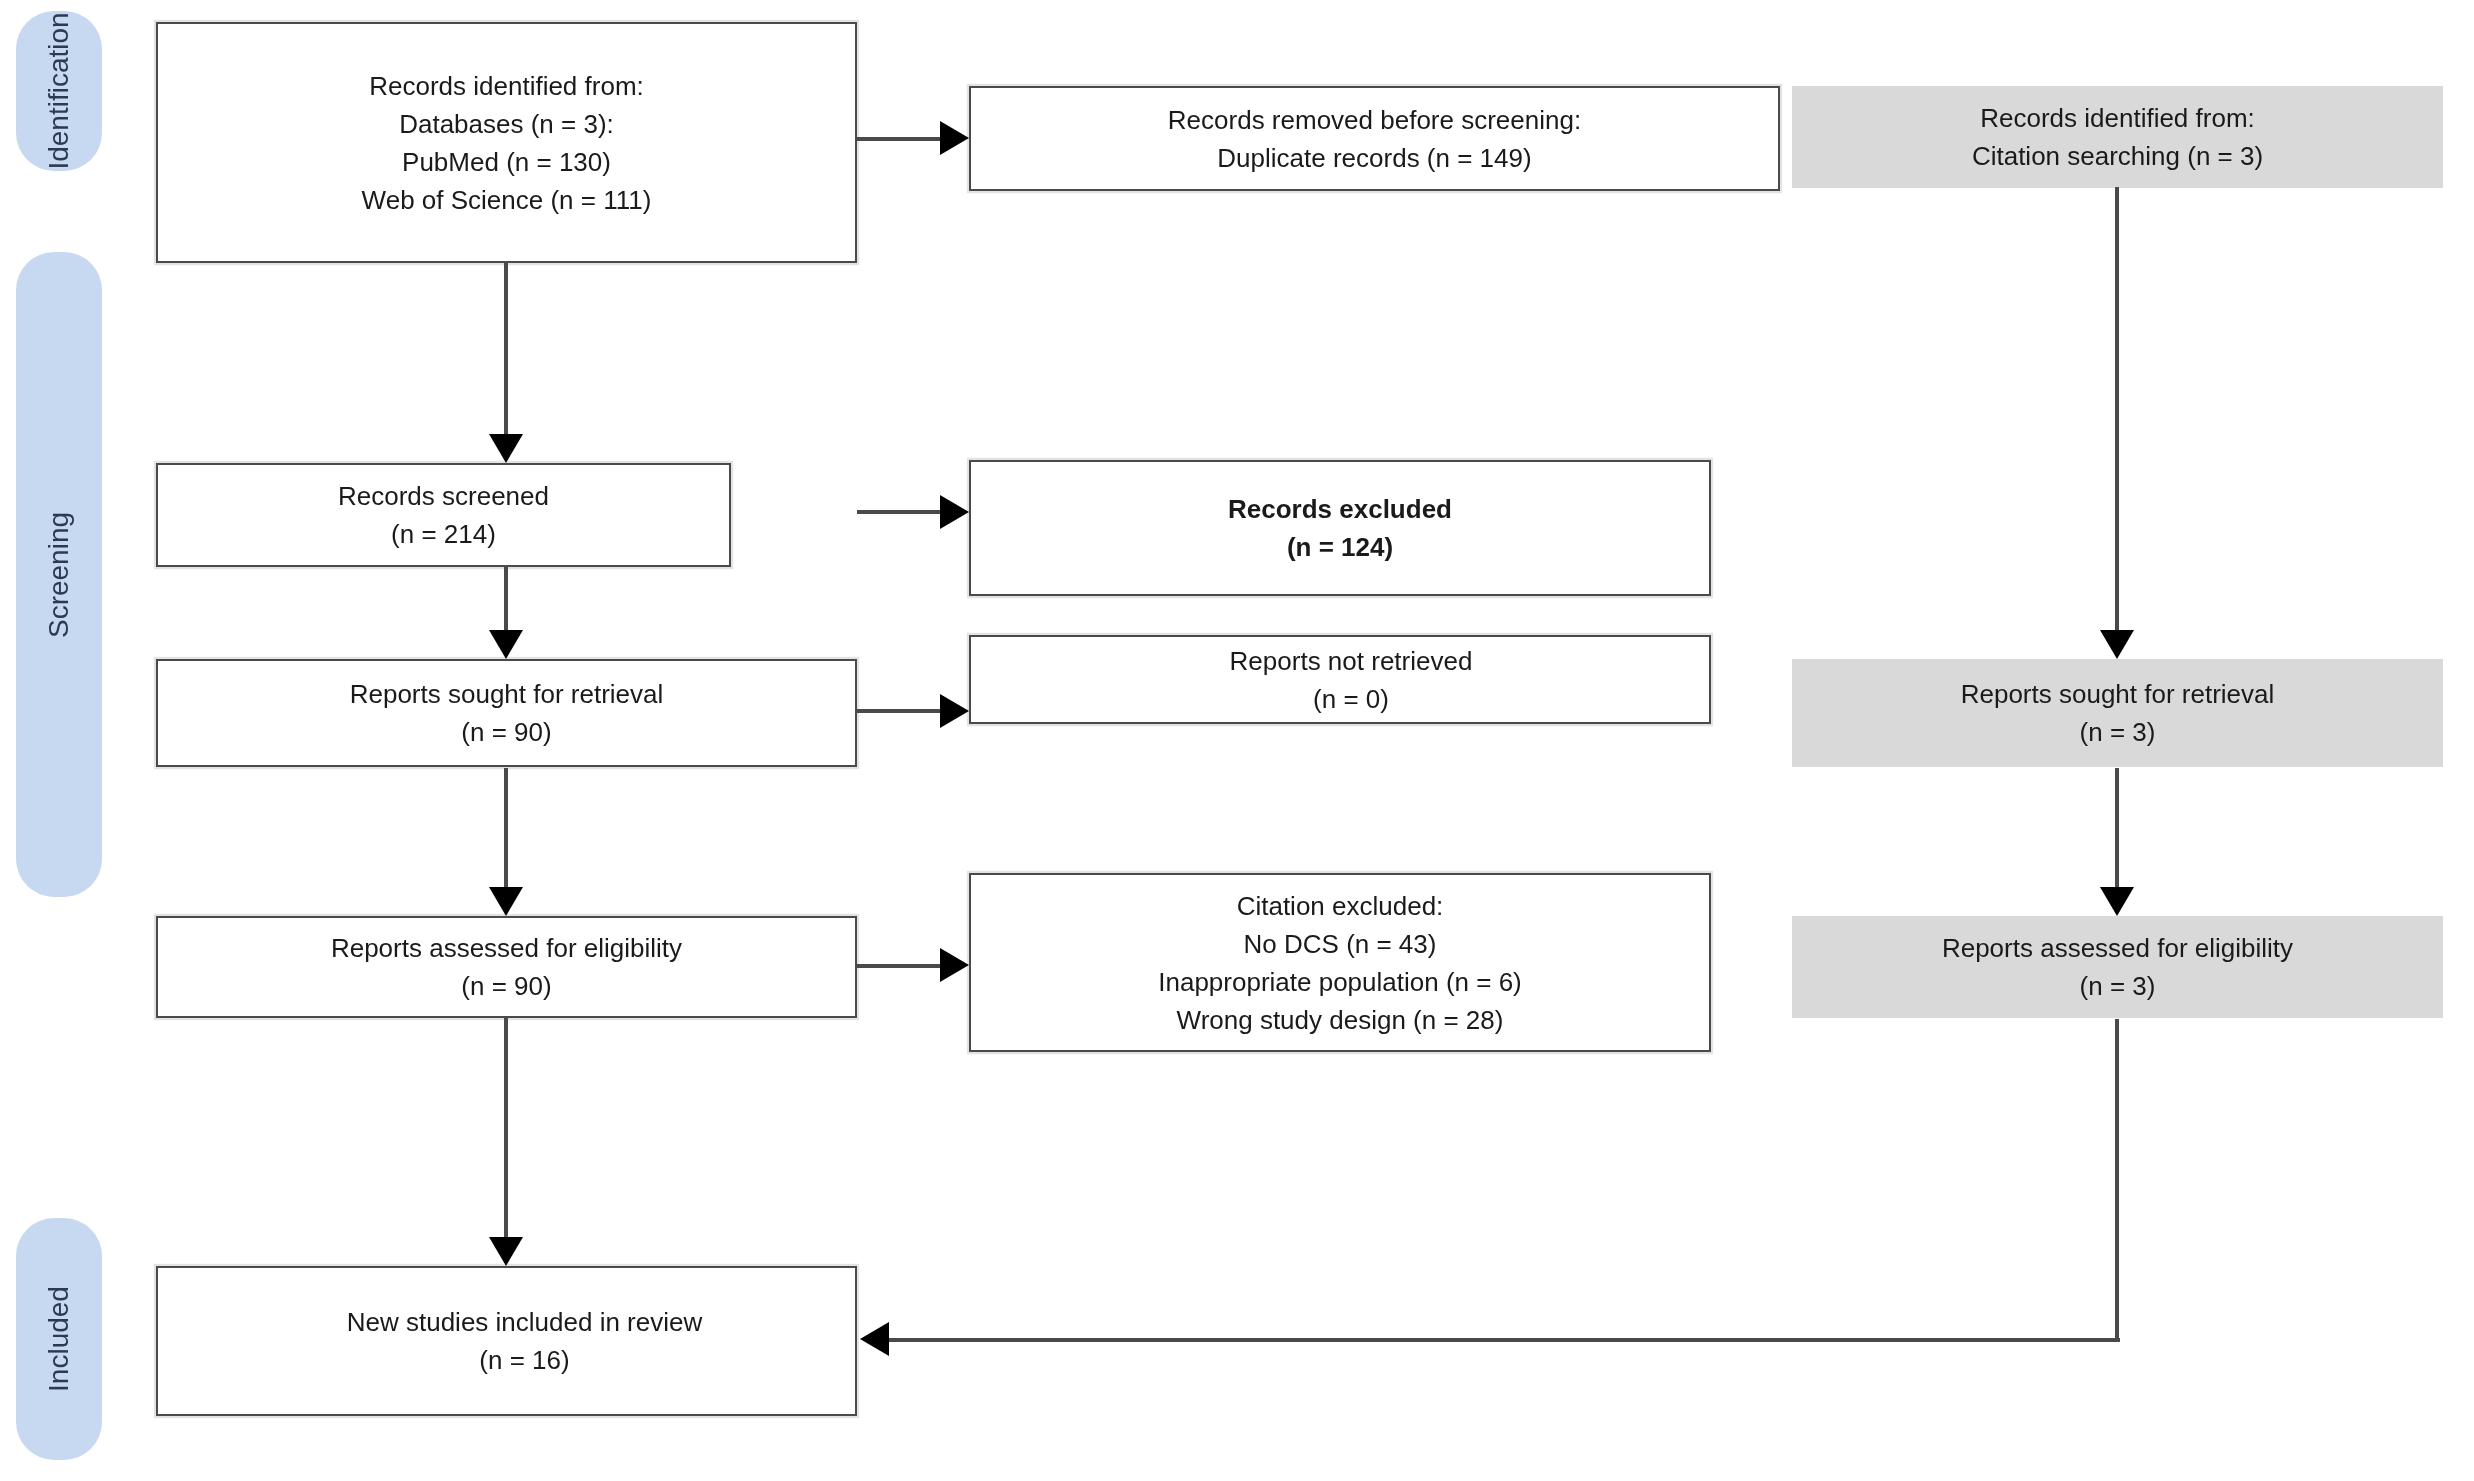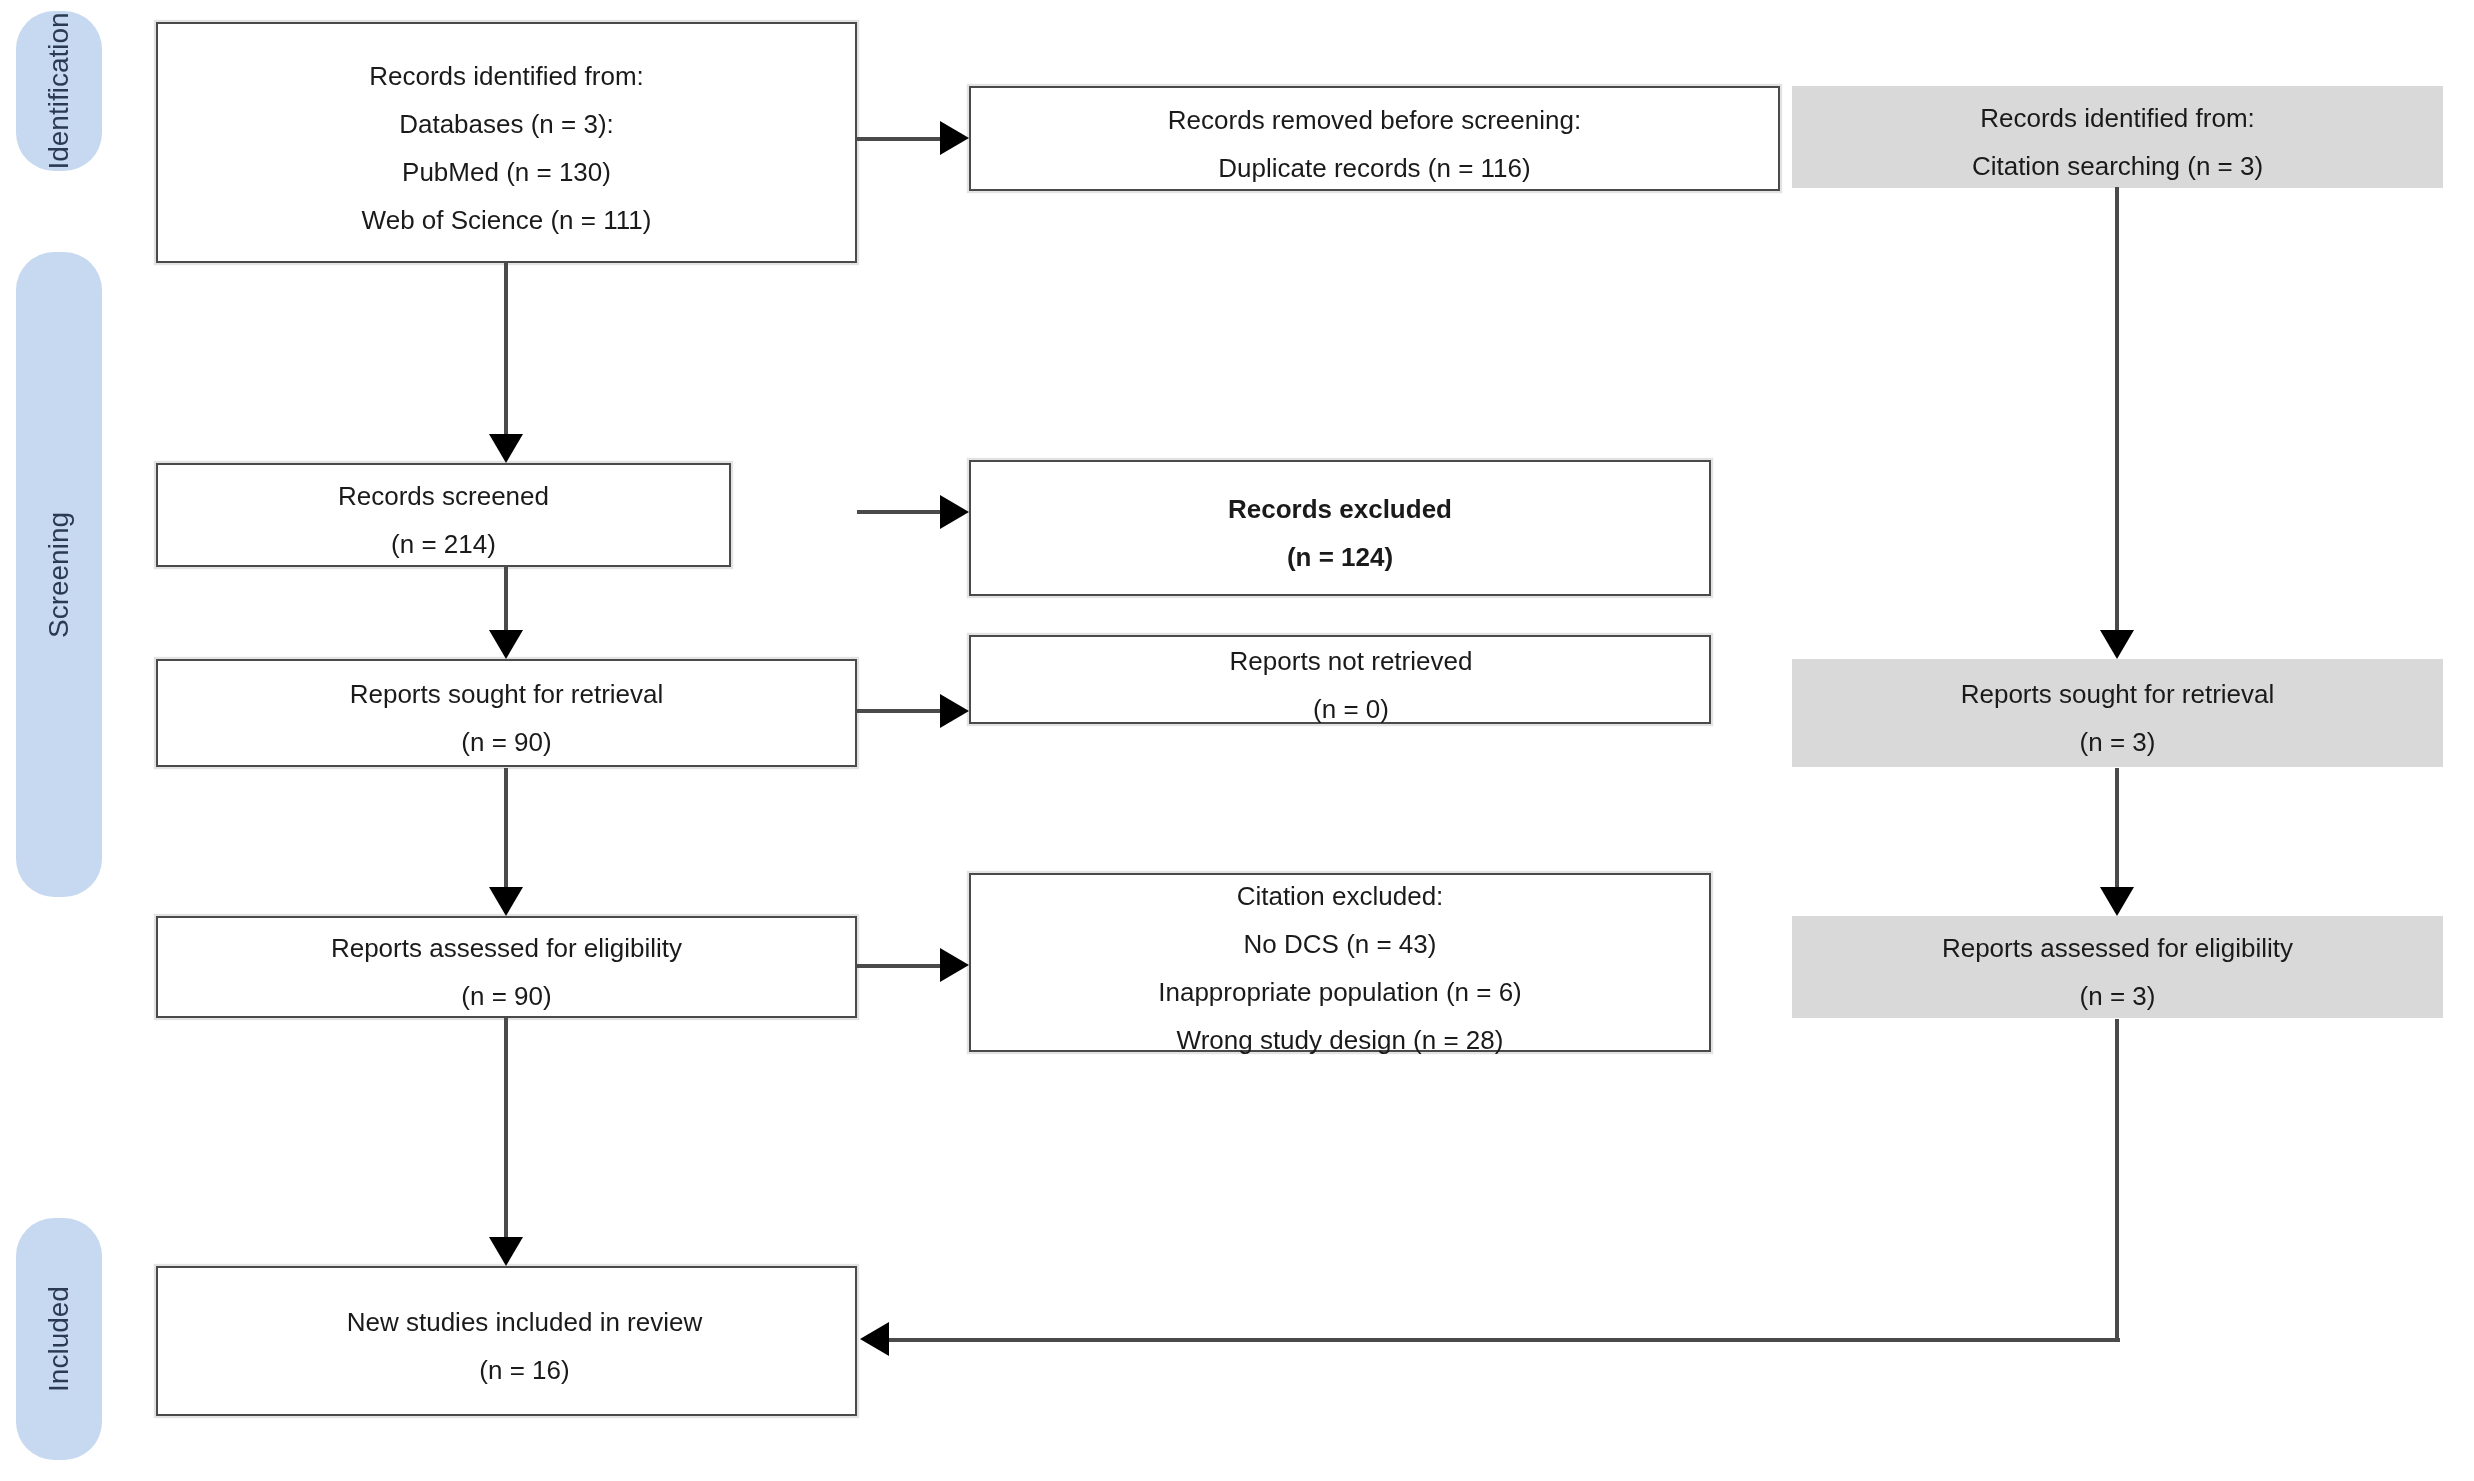--- a/index.html
+++ b/index.html
@@ -20,21 +20,21 @@
     display: flex;
     align-items: center;
     justify-content: center;
     text-align: center;
     color: #1a1a1a;
     font-size: 26px;
     line-height: 38px;
     box-sizing: border-box;
   }
   .box .lines { width: 100%; }
-  .box .lines span { display: block; margin-top: 10px; }
+  .box .lines span { display: block; }
   .wbox {
     background: #ffffff;
     border: 2.9px solid #4a4a4a;
     box-shadow: 0 0 0 2.2px #e3e3e3;
   }
   .gbox {
     background: #d9d9d9;
     border: none;
   }
   .pill {
@@ -132,21 +132,21 @@
   <div class="box wbox" style="left:156px; top:1266px; width:701px; height:150px;padding-left:36px;">
     <div class="lines">
       <span>New studies included in review</span>
       <span>(n = 16)</span>
     </div>
   </div>
 
   <div class="box wbox" style="left:969px; top:86px; width:811px; height:105px;">
     <div class="lines">
       <span>Records removed before screening:</span>
-      <span>Duplicate records (n = 116)</span>
+      <span>Duplicate records (n = 149)</span>
     </div>
   </div>
 
   <div class="box wbox" style="left:969px; top:460px; width:742px; height:136px;font-weight:bold;">
     <div class="lines">
       <span>Records excluded</span>
       <span>(n = 124)</span>
     </div>
   </div>
 

